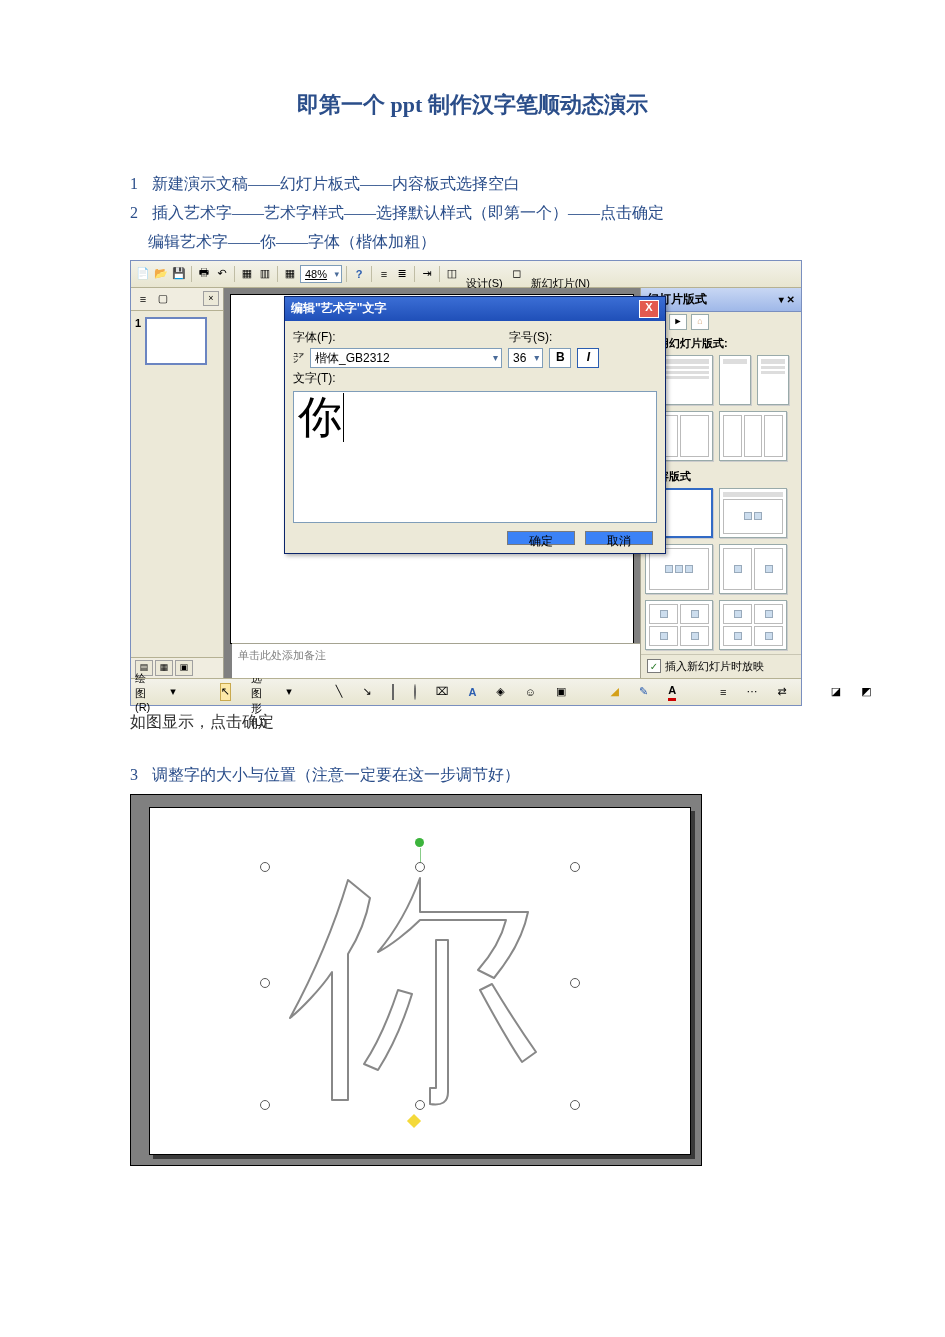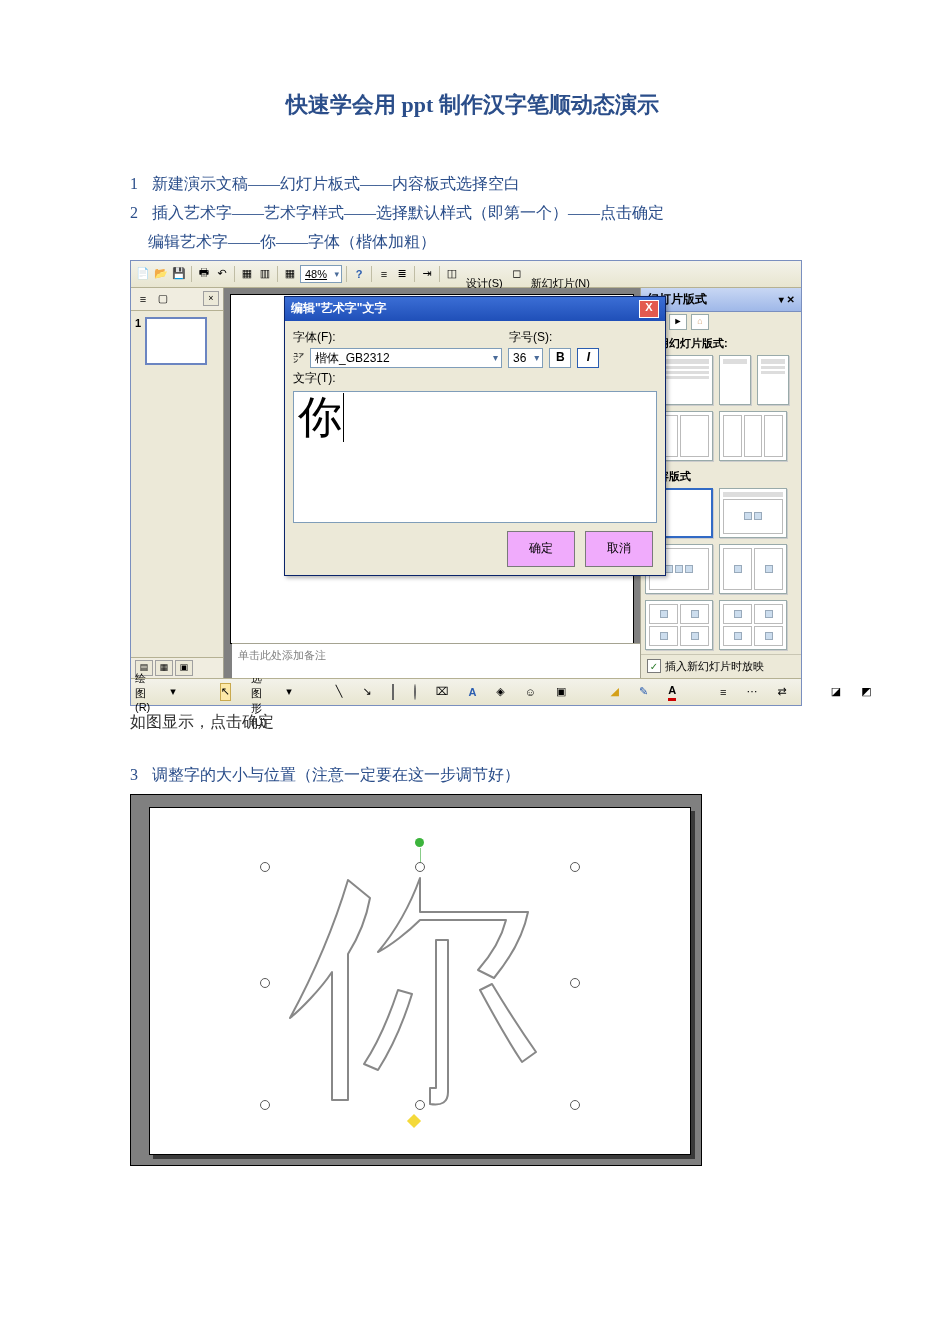--- a/index.html
+++ b/index.html
@@ -147,21 +147,21 @@
   .fmt-btn.italic { font-style:italic; border-color:#2a5db0;}
   .text-area {
     border:1px solid #7f9db9; background:#fff;
     height:130px; margin-top:4px; padding:0 4px;
     font-family:KaiTi, "楷体", serif;
     font-size:44px; line-height:52px;
     position:relative;
   }
   .cursor-line { border-right:1px solid #000; padding-right:1px;}
   .dlg-btns { display:flex; justify-content:flex-end; gap:10px; padding:8px 4px 2px;}
-  .win-btn { width:68px; height:36px; border:1px solid #7a7a7a; background:#f0abfc; font-size:12px;}
+  .win-btn { width:68px; height:14px; border:1px solid #7a7a7a; background:#3b82f6; font-size:12px;}
   
   .right-col { width:160px; border-left:1px solid #a5a391; background:#ece9d8; display:flex; flex-direction:column;}
   .tp-header {
     background: linear-gradient(#c8d7f4, #9fb8e8);
     padding:3px 6px; font-weight:bold; font-size:12px;
     border-bottom:1px solid #7a8fbf;
     display:flex; align-items:center;
   }
   .tp-header .tp-drop { margin-left:auto; font-size:10px;}
   .tp-nav { padding:2px 6px; display:flex; gap:4px; align-items:center; font-size:11px;}
@@ -218,21 +218,21 @@
     position:absolute; width:10px; height:10px; background:#f4d93a; transform:rotate(45deg);
   }
   .char-outline {
     position:absolute;
     color:#888;
   }
 </style>
 </head>
 <body>
 
-<h1 class="title">快速学会用 ppt 制作汉字笔顺动态演示</h1>
+<h1 class="title">即第一个 ppt 制作汉字笔顺动态演示</h1>
 
 <p class="instr">
   <span class="num">1</span>
   <span>新建演示文稿——幻灯片板式——内容板式选择空白</span>
 </p>
 <p class="instr">
   <span class="num">2</span>
   <span>插入艺术字——艺术字样式——选择默认样式（即第一个）——点击确定</span>
 </p>
 <p class="instr" style="padding-left:18px;">

